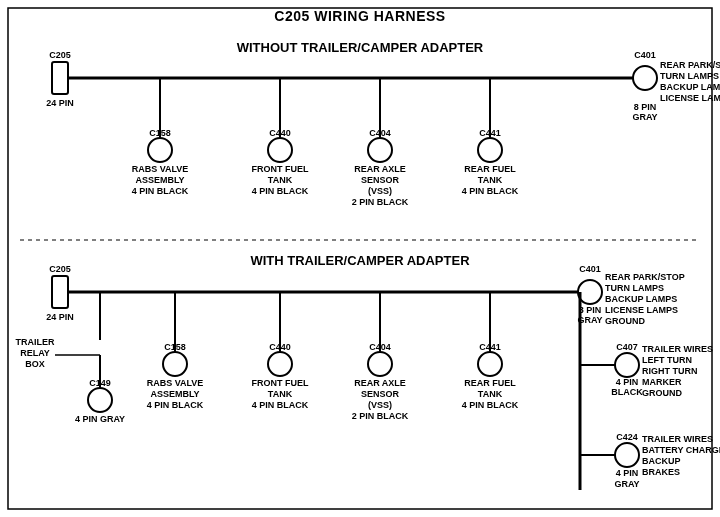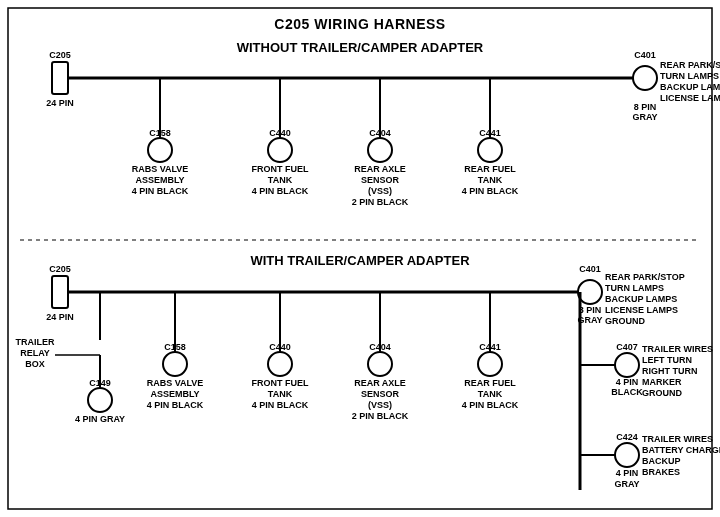--- a/index.html
+++ b/index.html
@@ -17,21 +17,21 @@
       width: 720px;
       height: 517px;
       position: relative;
       background: #fff;
     }
 
     .main-title {
       text-align: center;
       font-size: 14px;
       font-weight: bold;
-      padding-top: 16px;
+      padding-top: 8px;
       letter-spacing: 0.5px;
     }
 
     svg {
       position: absolute;
       top: 0;
       left: 0;
       width: 720px;
       height: 517px;
     }

